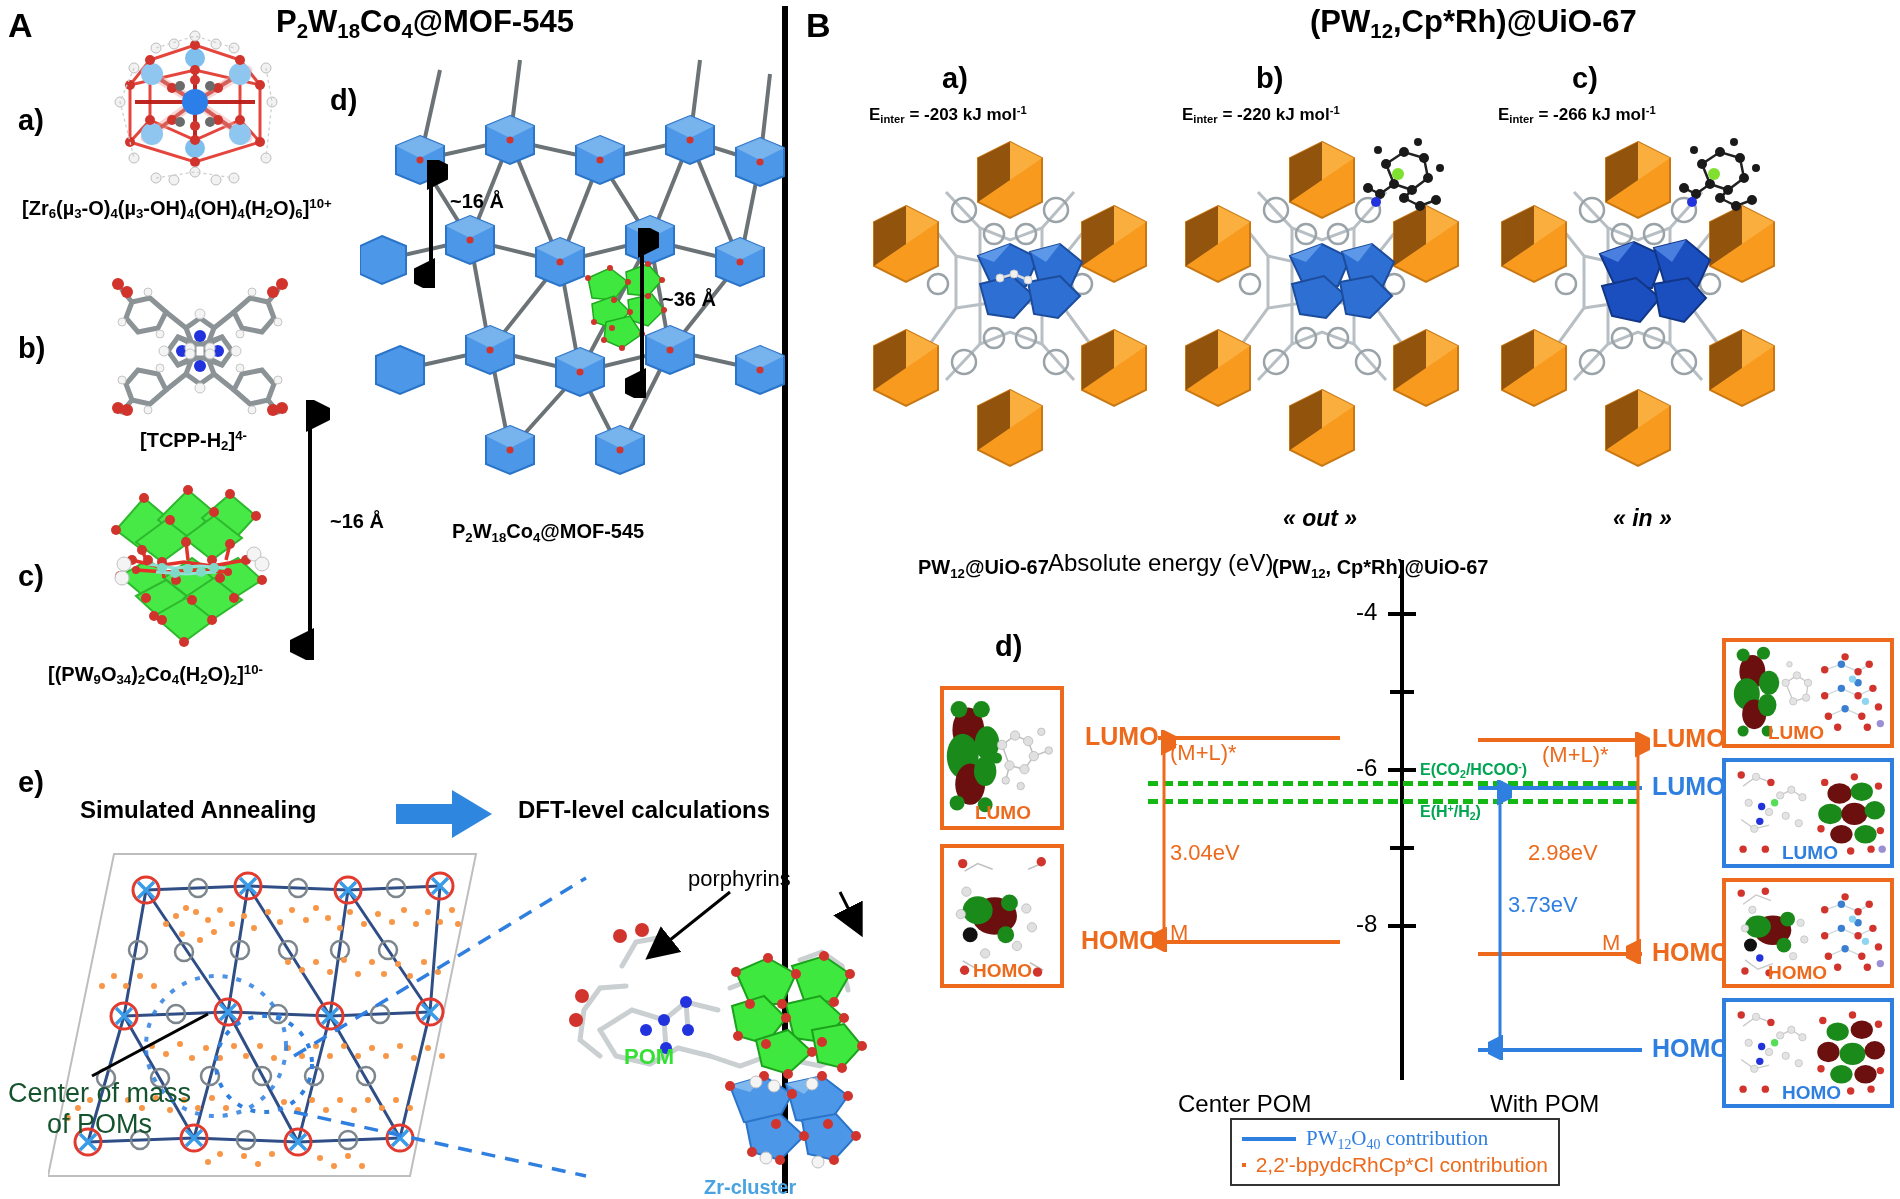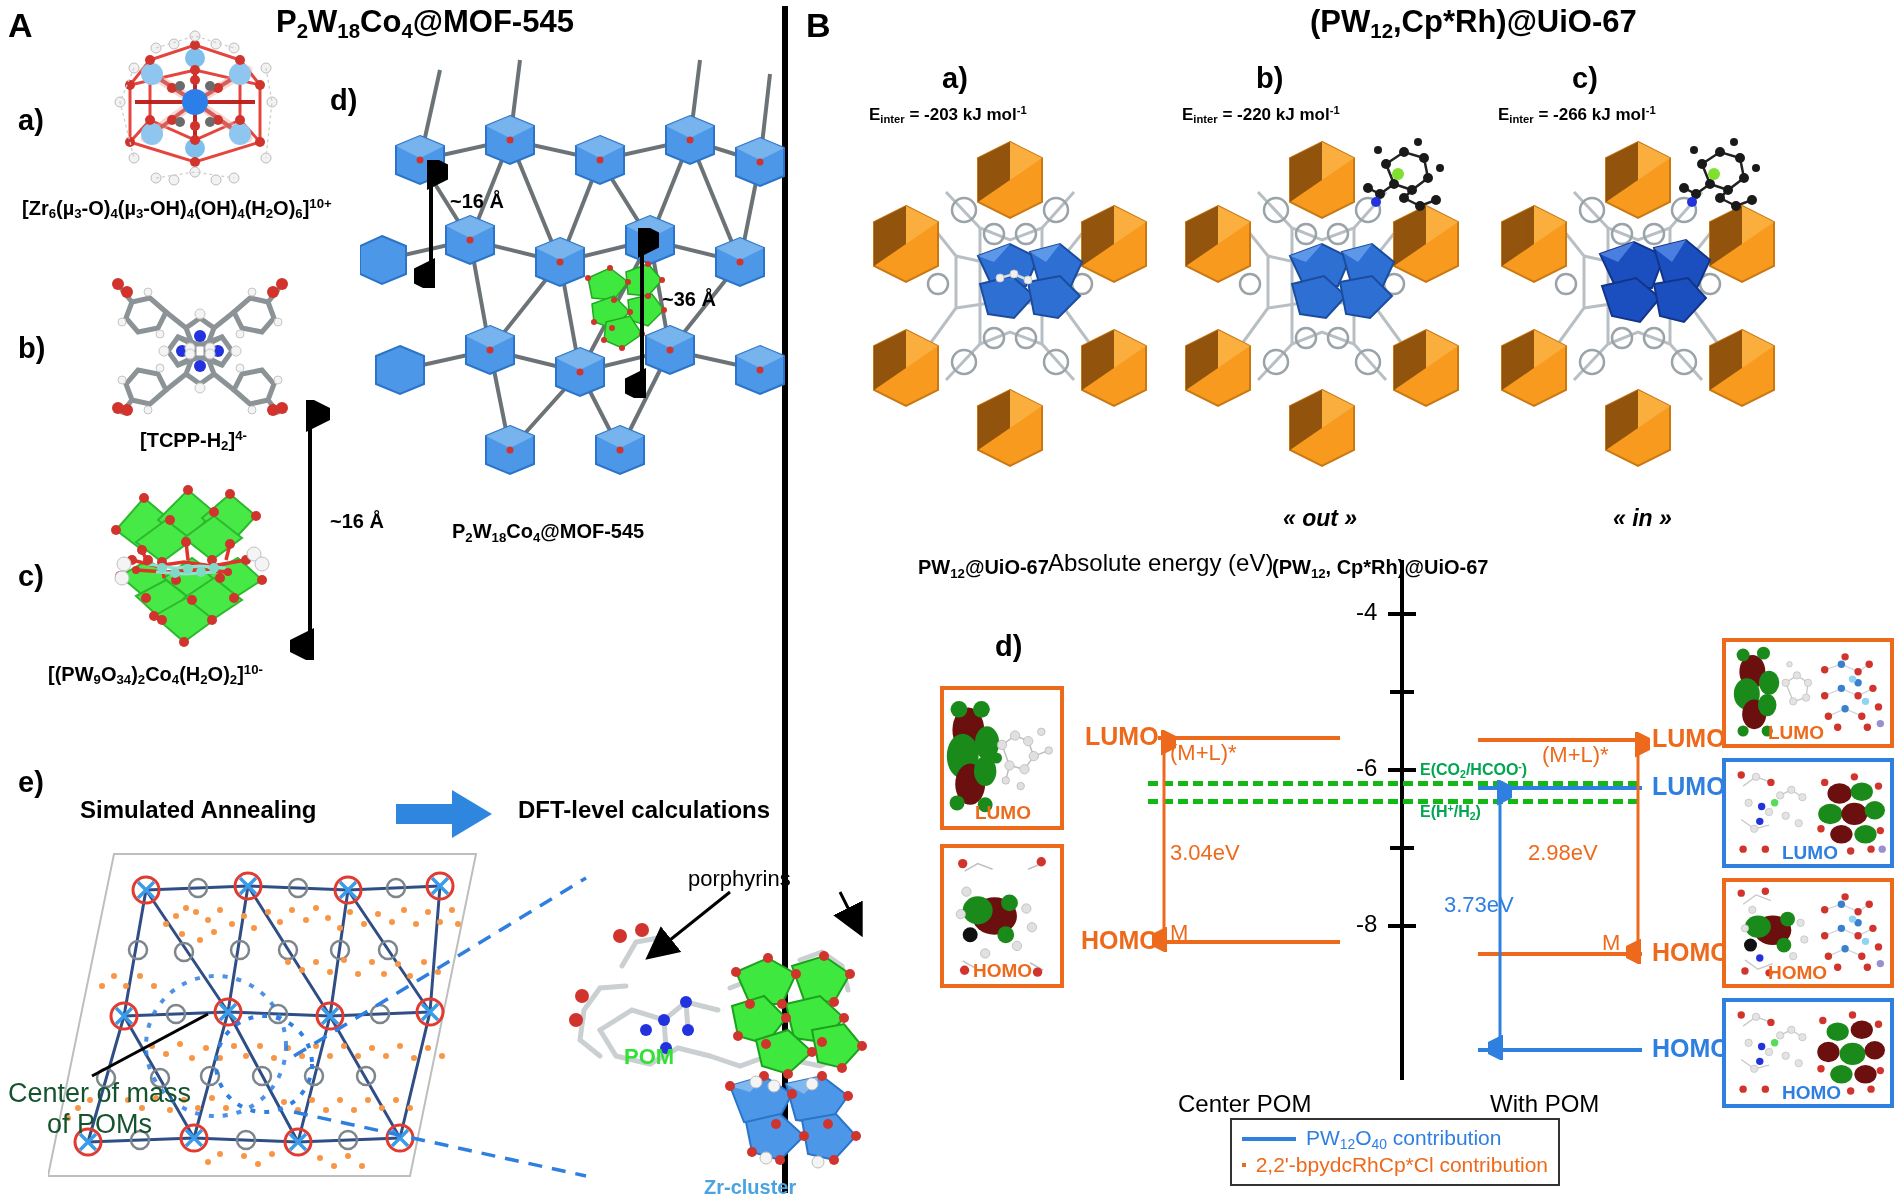--- a/index.html
+++ b/index.html
@@ -1122,29 +1122,29 @@
   <svg class="abs" style="left:1626px; top:732px;" width="24" height="232" viewBox="0 0 24 232">
     <line x1="12" y1="12" x2="12" y2="220" stroke="#ED6A1C" stroke-width="3" marker-start="url(#orU)" marker-end="url(#orD)"></line>
   </svg>
   <div class="abs ed-ann-orange nosel" style="left:1542px; top:742px;">(M+L)*</div>
   <div class="abs ed-ann-orange nosel" style="left:1602px; top:930px;">M</div>
   <div class="abs ed-ann-orange nosel" style="left:1528px; top:840px;">2.98eV</div>
 
   <svg class="abs" style="left:1488px; top:780px;" width="24" height="280" viewBox="0 0 24 280">
     <line x1="12" y1="12" x2="12" y2="268" stroke="#2F7FE0" stroke-width="3" marker-start="url(#blU)" marker-end="url(#blD)"></line>
   </svg>
-  <div class="abs ed-ann-blue nosel" style="left:1444px; top:892px;">3.73eV</div>
+  <div class="abs ed-ann-blue nosel" style="left:1508px; top:892px;">3.73eV</div>
 
   <div class="abs ed-bottom nosel" style="left:1178px; top:1090px;">Center POM</div>
   <div class="abs ed-bottom nosel" style="left:1490px; top:1090px;">With POM</div>
 
   <div class="legend-box" style="left:1230px; top:1118px; width:330px;">
     <div class="legend-row">
       <span class="legend-swatch" style="background:#2F7FE0;"></span>
-      <span class="legend-txt" style="color:#2F7FE0;">PW<sub>12</sub>O<sub>40</sub> contribution</span>
+      <span class="legend-txt" style="color:#2F7FE0;font-family:Liberation Serif, serif;">PW<sub>12</sub>O<sub>40</sub> contribution</span>
     </div>
     <div class="legend-row">
       <span class="legend-swatch" style="background:#ED6A1C;"></span>
       <span class="legend-txt" style="color:#ED6A1C;">2,2'-bpydcRhCp*Cl contribution</span>
     </div>
   </div>
 
   <div class="orb-box" style="left:940px; top:686px; width:124px; height:144px;">
     <svg width="100%" height="100%" viewBox="0 0 124 144">
       <g>

